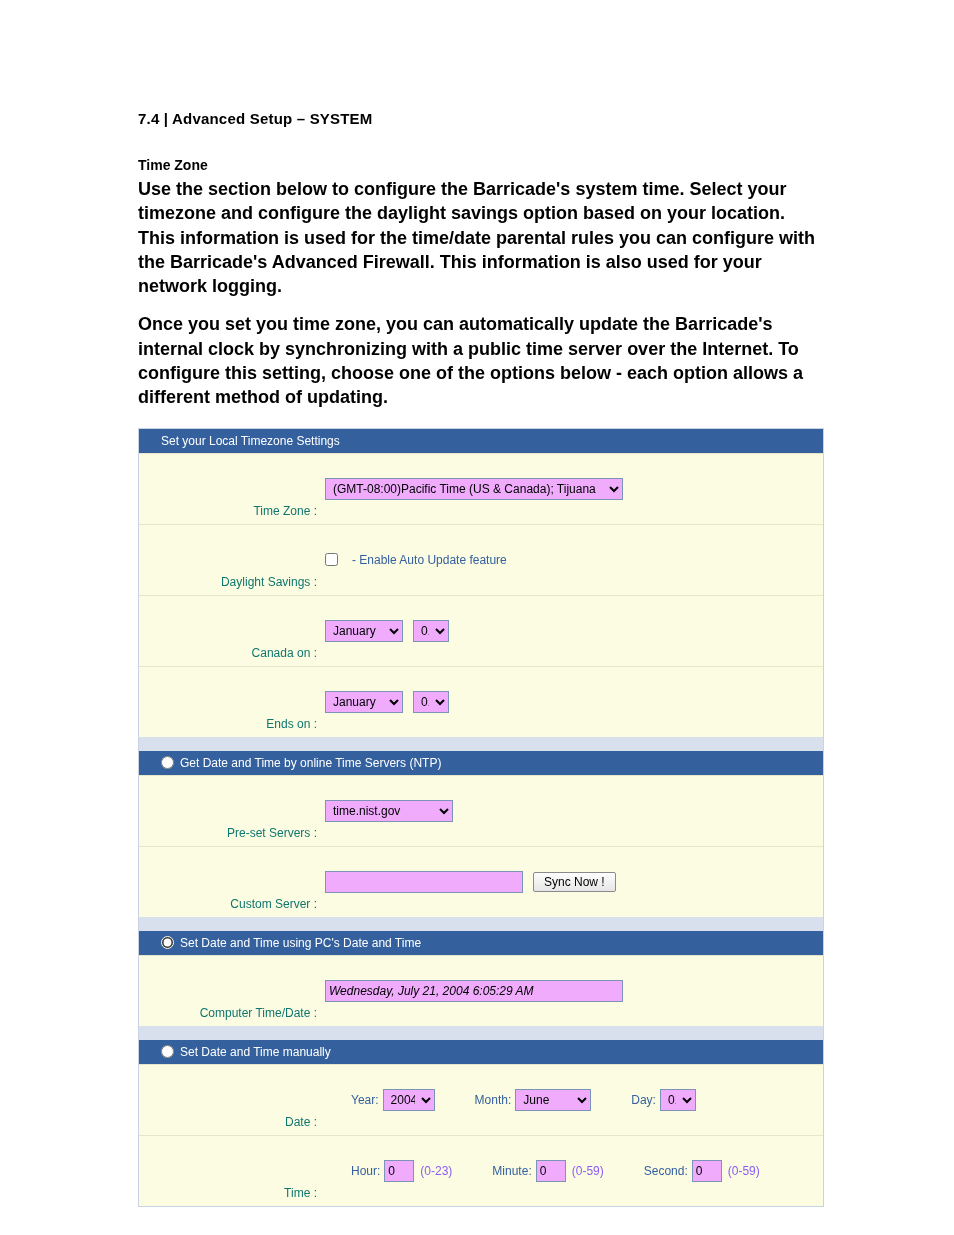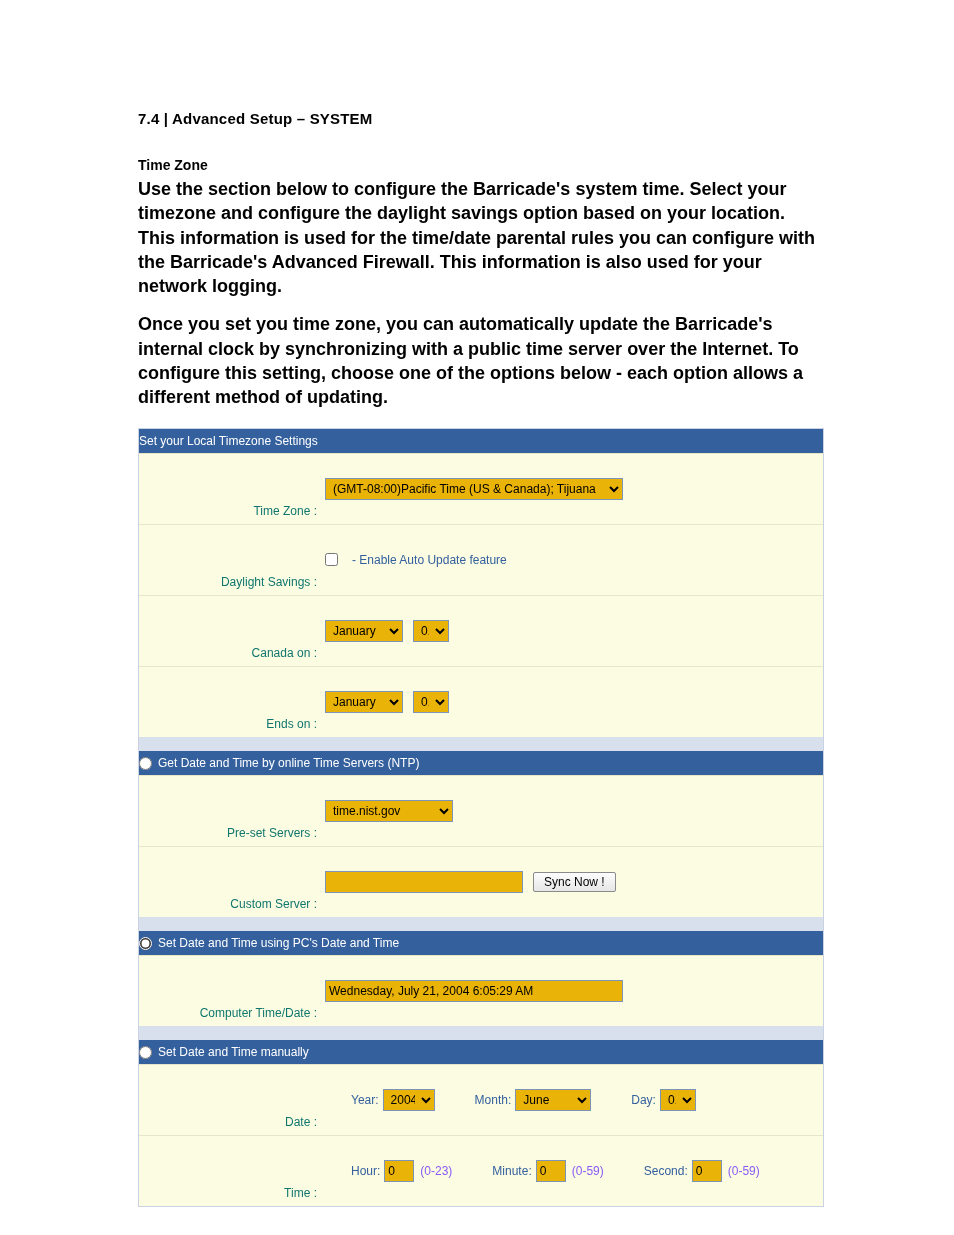--- a/index.html
+++ b/index.html
@@ -37,24 +37,24 @@
     border: 1px solid #c9d3e4;
     background: #d8e0ee;
     font-size: 12px;
   }
   .panel-section {
     margin: 0;
   }
   .section-header {
     background: #34609e;
     color: #ffffff;
-    padding: 5px 0;
-    font-size: 12px;
-    display: flex;
-    align-items: flex-end;
+    padding: 5px 22px;
+    font-size: 12px;
+    display: flex;
+    align-items: center;
     gap: 6px;
   }
   .row {
     display: flex;
     align-items: center;
     background: #fbfce2;
     border-top: 1px solid #e6e6c8;
     padding: 6px 8px;
     min-height: 18px;
   }
@@ -78,21 +78,21 @@
     font-size: 12px;
   }
   .spacer {
     height: 14px;
     background: #d8e0ee;
   }
   select, input[type="text"] {
     font-family: Arial, Helvetica, sans-serif;
     font-size: 12px;
     border: 1px solid #7c94b5;
-    background: #eab308;
+    background: #f0abfc;
     padding: 1px 3px;
     height: 18px;
     box-sizing: content-box;
     color: #000;
   }
   input[type="checkbox"] {
     width: 13px;
     height: 13px;
     margin: 0 4px 0 0;
     vertical-align: middle;
@@ -124,21 +124,21 @@
   .triple .inline-group { gap: 4px; }
   .hint {
     color: #8b5cf6;
     margin-left: 2px;
   }
   .w-wide  { width: 290px; }
   .w-month { width: 70px; }
   .w-day   { width: 28px; }
   .w-srv   { width: 120px; }
   .w-custom{ width: 190px; }
-  .w-comp  { width: 290px; }
+  .w-comp  { width: 290px; font-style: italic; }
   .w-yr    { width: 44px; }
   .w-mon2  { width: 68px; }
   .w-d2    { width: 28px; }
   .w-num   { width: 22px; }
 </style>
 </head>
 <body>
 
 <div class="page">
   <h1 class="section-title">7.4 | Advanced Setup – SYSTEM</h1>

